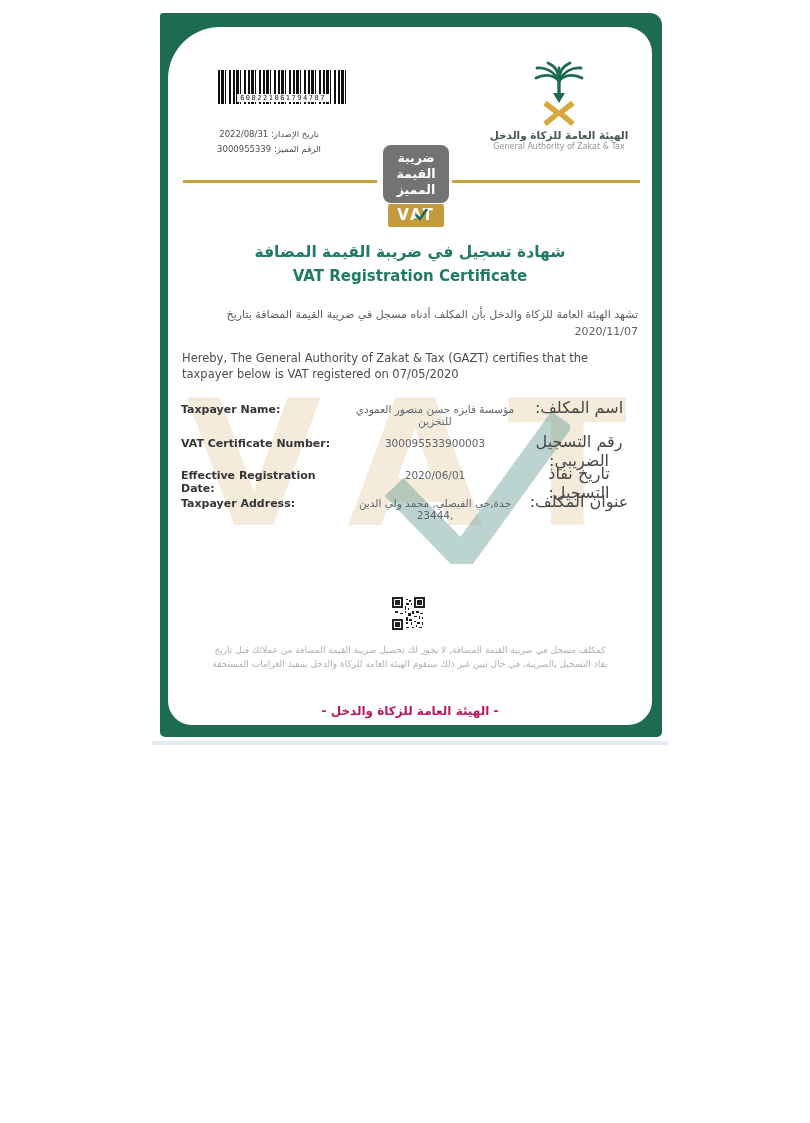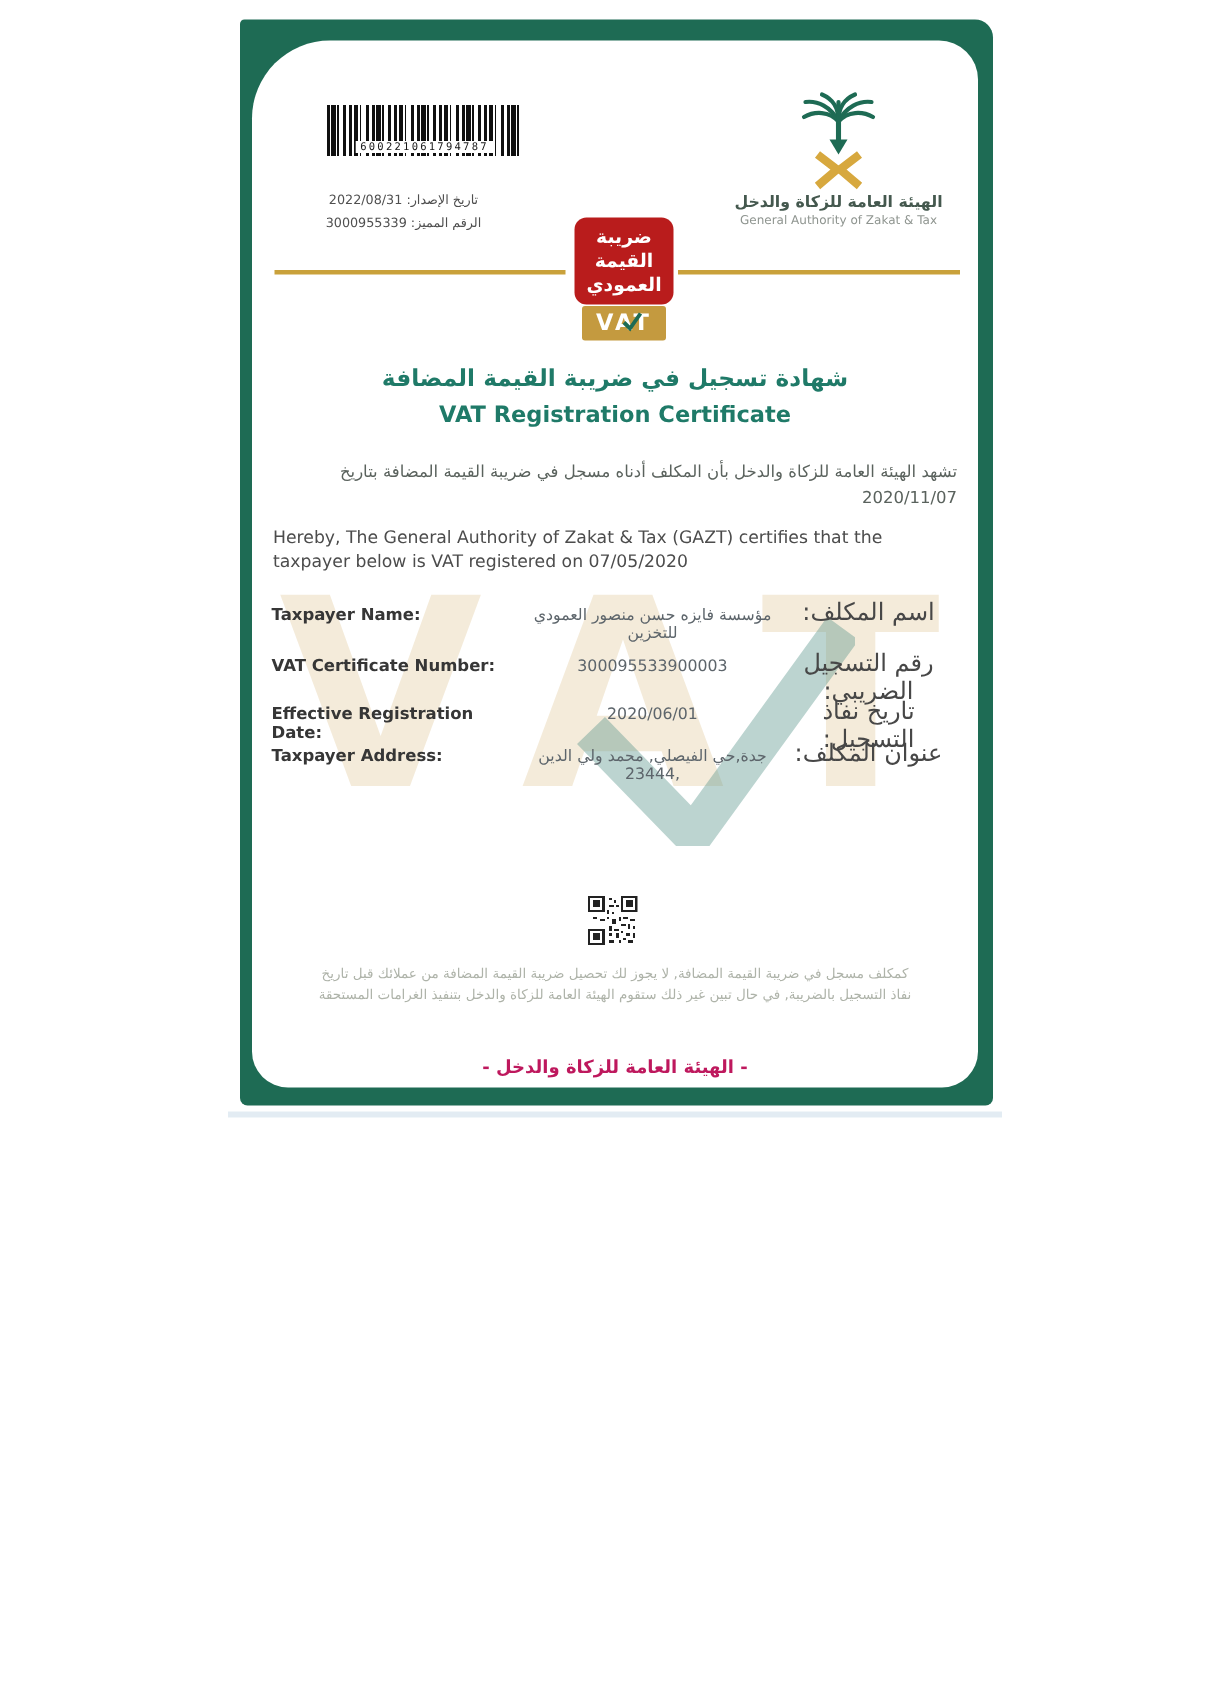--- a/index.html
+++ b/index.html
@@ -32,21 +32,21 @@
   .issue .val { color:#4F4F4F; }
 
   
   .authority { position:absolute; left:305px; top:34px; width:172px; text-align:center; }
   .authority svg { display:block; margin:0 auto; }
   .authority-ar { font-size:10.5px; font-weight:bold; color:#44584E; margin-top:2px; direction:rtl; }
   .authority-en { font-size:8px; color:#8F9590; margin-top:1px; }
 
   
   .vatlogo { position:absolute; left:215px; top:118px; width:66px; z-index:2; }
-  .vatlogo-green { width:66px; height:58px; background:#b91c1c; border-radius:8px; color:#fff;
+  .vatlogo-green { width:66px; height:58px; background:#737373; border-radius:8px; color:#fff;
     font-weight:bold; font-size:12.5px; line-height:16px; text-align:center; padding-top:5px; direction:rtl; }
   .vatlogo-gold { width:56px; height:23px; background:#C49A3F; border-radius:2px; margin:1px auto 0;
     position:relative; text-align:center; color:#fff; font-weight:bold; font-size:15px;
     letter-spacing:2px; line-height:23px; }
   .vatlogo-gold svg { position:absolute; left:26px; top:4px; }
 
   .divider-l { position:absolute; left:15px; top:153px; width:194px; height:3px; background:#C9A13B; }
   .divider-r { position:absolute; left:284px; top:153px; width:188px; height:3px; background:#C9A13B; }
 
   .title { position:absolute; left:0; top:216px; width:100%; text-align:center; color:#1F7A68;
@@ -119,21 +119,21 @@
           </g>
         </svg>
         <div class="authority-ar">الهيئة العامة للزكاة والدخل</div>
         <div class="authority-en">General Authority of Zakat &amp; Tax</div>
       </div>
 
       <div class="vatlogo">
         <div class="vatlogo-green">
           <div>ضريبة</div>
           <div>القيمة</div>
-          <div>العمودي</div>
+          <div>المميز</div>
         </div>
         <div class="vatlogo-gold">
           <span>VAT</span>
           <svg width="15" height="14" viewBox="0 0 15 14">
             <path d="M2,7 L6,11 L13,1" fill="none" stroke="#1E6B54" stroke-width="2.6"></path>
           </svg>
         </div>
       </div>
 
       <div class="divider-l"></div>

